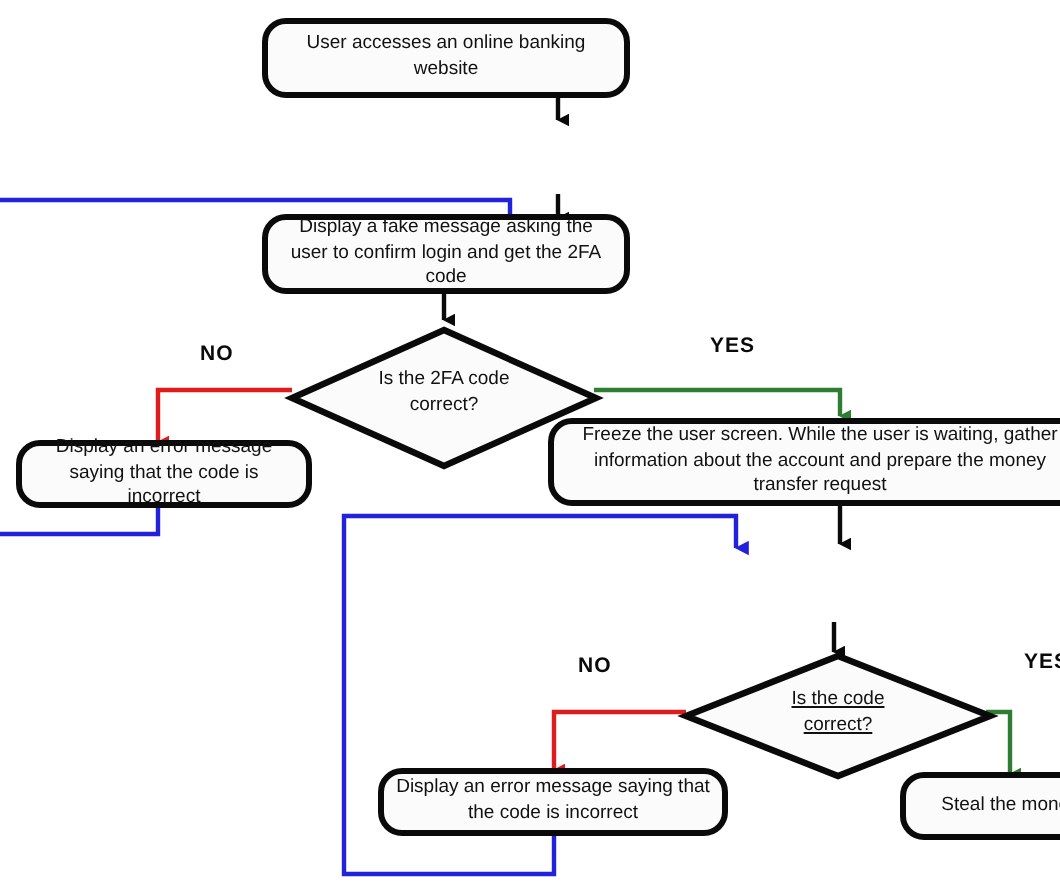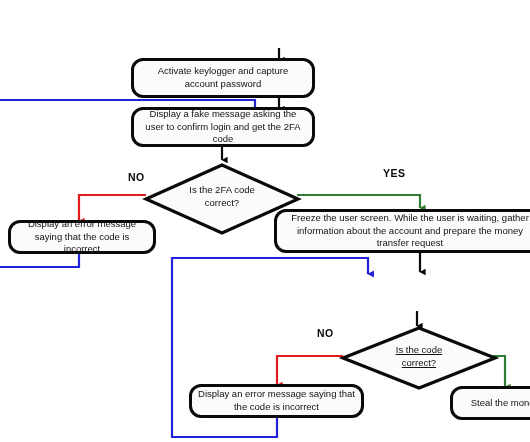--- a/index.html
+++ b/index.html
@@ -36,21 +36,20 @@
     z-index:3;
   }
   .edge-label{
     position:absolute;
     font-size:10.5px;
     font-weight:bold;
     color:#0a0a0a;
     letter-spacing:0.5px;
     z-index:4;
     white-space:nowrap;
-    margin-left:28px;
   }
   .diamond-text{
     position:absolute;
     text-align:center;
     font-size:9.5px;
     line-height:1.35;
     color:#111111;
     z-index:4;
     white-space:pre-line;
   }
@@ -93,24 +92,24 @@
     <path d="M343,356 L277,356 L277,385" stroke="#e01b1b" stroke-width="2.2" fill="none" marker-end="url(#ah-red)"></path>
 
     <path d="M493,356 L505,356 L505,387" stroke="#2e7d32" stroke-width="2.2" fill="none" marker-end="url(#ah-green)"></path>
 
     <path d="M79,253 L79,267 L-14,267" stroke="#2222dd" stroke-width="2.2" fill="none"></path>
     <path d="M-14,100 L255,100 L255,113" stroke="#2222dd" stroke-width="2.2" fill="none" marker-end="url(#ah-blue)"></path>
 
     <path d="M277,417 L277,437 L172,437 L172,258 L368,258 L368,274" stroke="#2222dd" stroke-width="2.2" fill="none" marker-end="url(#ah-blue)"></path>
   </svg>
 
+  <div class="node" style="left:131px;top:9px;width:184px;height:40px;">
+    <span>User accesses an online banking website</span>
+  </div>
 
-  <div class="node" style="left:131px;top:58px;width:184px;height:40px;">
-    <span>Activate keylogger and capture account password</span>
-  </div>
 
   <div class="node" style="left:131px;top:107px;width:184px;height:40px;">
     <span>Display a fake message asking the user to confirm login and  get the 2FA code</span>
   </div>
 
   <svg style="position:absolute;left:143px;top:162px;width:158px;height:74px;z-index:3;overflow:visible;" viewBox="0 0 158 74" xmlns="http://www.w3.org/2000/svg">
     <polygon points="79,3 155,37 79,71 3,37" fill="#fbfbfb" stroke="#0a0a0a" stroke-width="3.2"></polygon>
   </svg>
   <div class="diamond-text" style="left:172px;top:168px;width:100px;margin-top:16px;">Is the 2FA code
 correct?</div>

